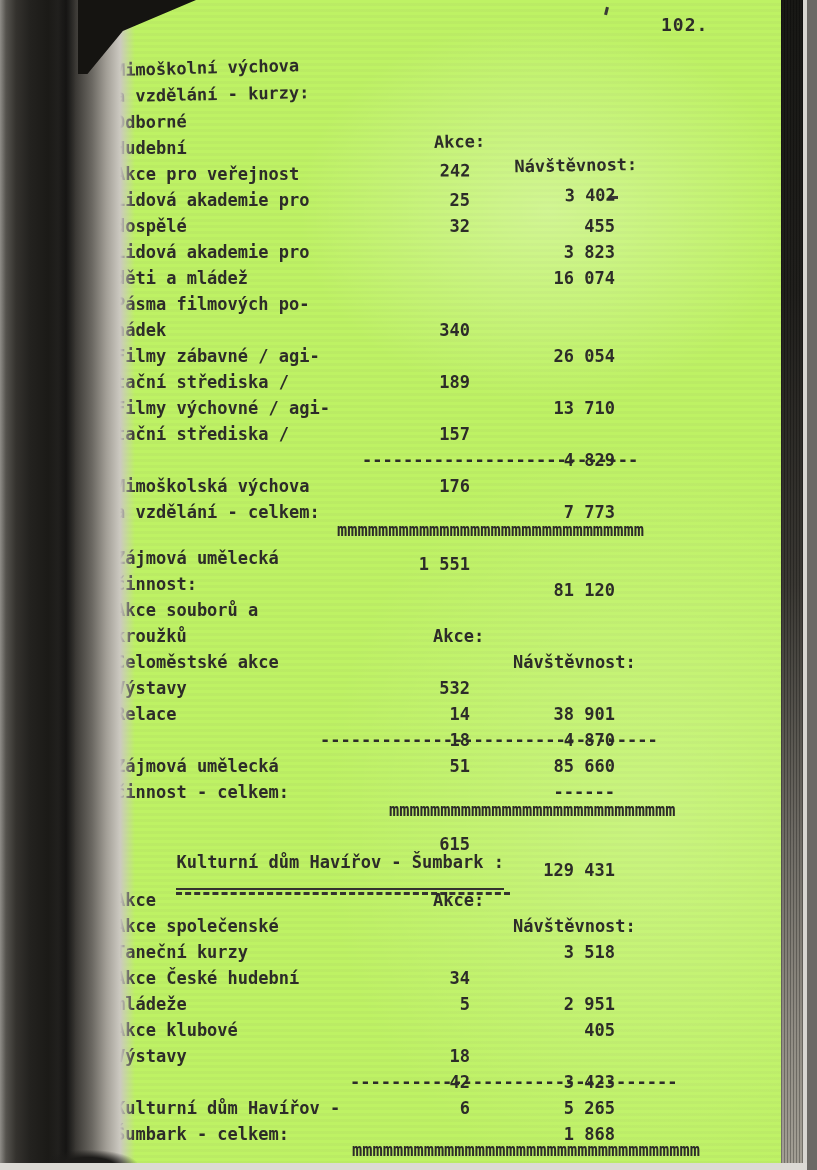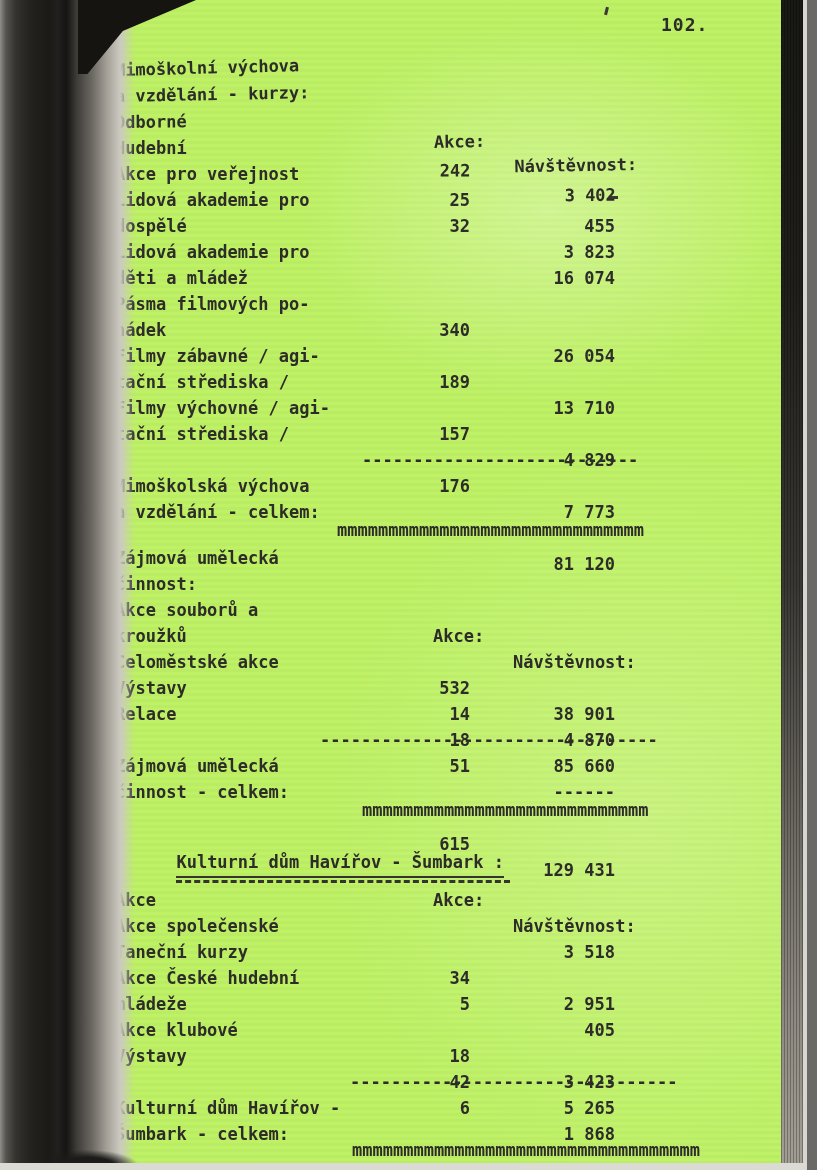--- a/index.html
+++ b/index.html
@@ -46,29 +46,29 @@
 
   .content{position:absolute;left:115px;top:57px;width:570px;font-size:17px;line-height:26px;}
   .line{position:relative;height:26px;white-space:pre;}
   .lbl{position:absolute;left:0;top:0;}
   .val-a{position:absolute;left:205px;width:150px;text-align:right;}
   .val-n{position:absolute;left:360px;width:140px;text-align:right;}
   .hdr-a{position:absolute;left:318px;}
   .hdr-n{position:absolute;left:398px;}
   .divtxt{position:absolute;top:0;letter-spacing:0;}
   .d1{left:247px;} .d2{left:205px;} .d3{left:235px;}
-  .m1{left:222px;} .m2{left:247px;} .m3{left:237px;}
+  .m1{left:222px;} .m2{left:274px;} .m3{left:237px;}
   .mline{margin-top:-8px;}
   .mline3{margin-top:-10px;}
   .sec2start{margin-top:2px;}
   .t1{transform:rotate(-1.5deg);transform-origin:left center;}
   .t2{transform:rotate(-1.1deg);transform-origin:left center;}
   .t3{transform:rotate(-0.6deg);transform-origin:left center;}
   .heading-line{height:38px;}
-  .kd{display:inline-block;border-bottom:2px solid #34332f;padding-bottom:1px;position:relative;}
+  .kd{display:inline-block;border-bottom:2px solid #34332f;padding-bottom:13px;position:relative;}
   .kd::after{content:"";position:absolute;left:0;right:-6px;bottom:-7px;border-top:3px dashed #34332f;}
 </style>
 </head>
 <body>
 
 <div class="page">
 
   <div class="grain"></div>
 
   <div class="pagenum">102.</div>
@@ -124,20 +124,21 @@
     <div class="line"><span class="lbl">Filmy výchovné / agi-</span></div>
     <div class="line">
       <span class="lbl">tační střediska /</span>
       <span class="val-a">176</span>
       <span class="val-n">7 773</span>
     </div>
     <div class="line"><span class="divtxt d1">---------------------------</span></div>
     <div class="line"><span class="lbl">Mimoškolská výchova</span></div>
     <div class="line">
       <span class="lbl">a vzdělání - celkem:</span>
+      <span class="val-a">1 551</span>
       <span class="val-n">81 120</span>
     </div>
     <div class="line mline"><span class="divtxt m1">mmmmmmmmmmmmmmmmmmmmmmmmmmmmmm</span></div>
 
     <div class="line sec2start"><span class="lbl">Zájmová umělecká</span></div>
     <div class="line">
       <span class="lbl">činnost:</span>
       <span class="hdr-a">Akce:</span>
       <span class="hdr-n">Návštěvnost:</span>
     </div>

